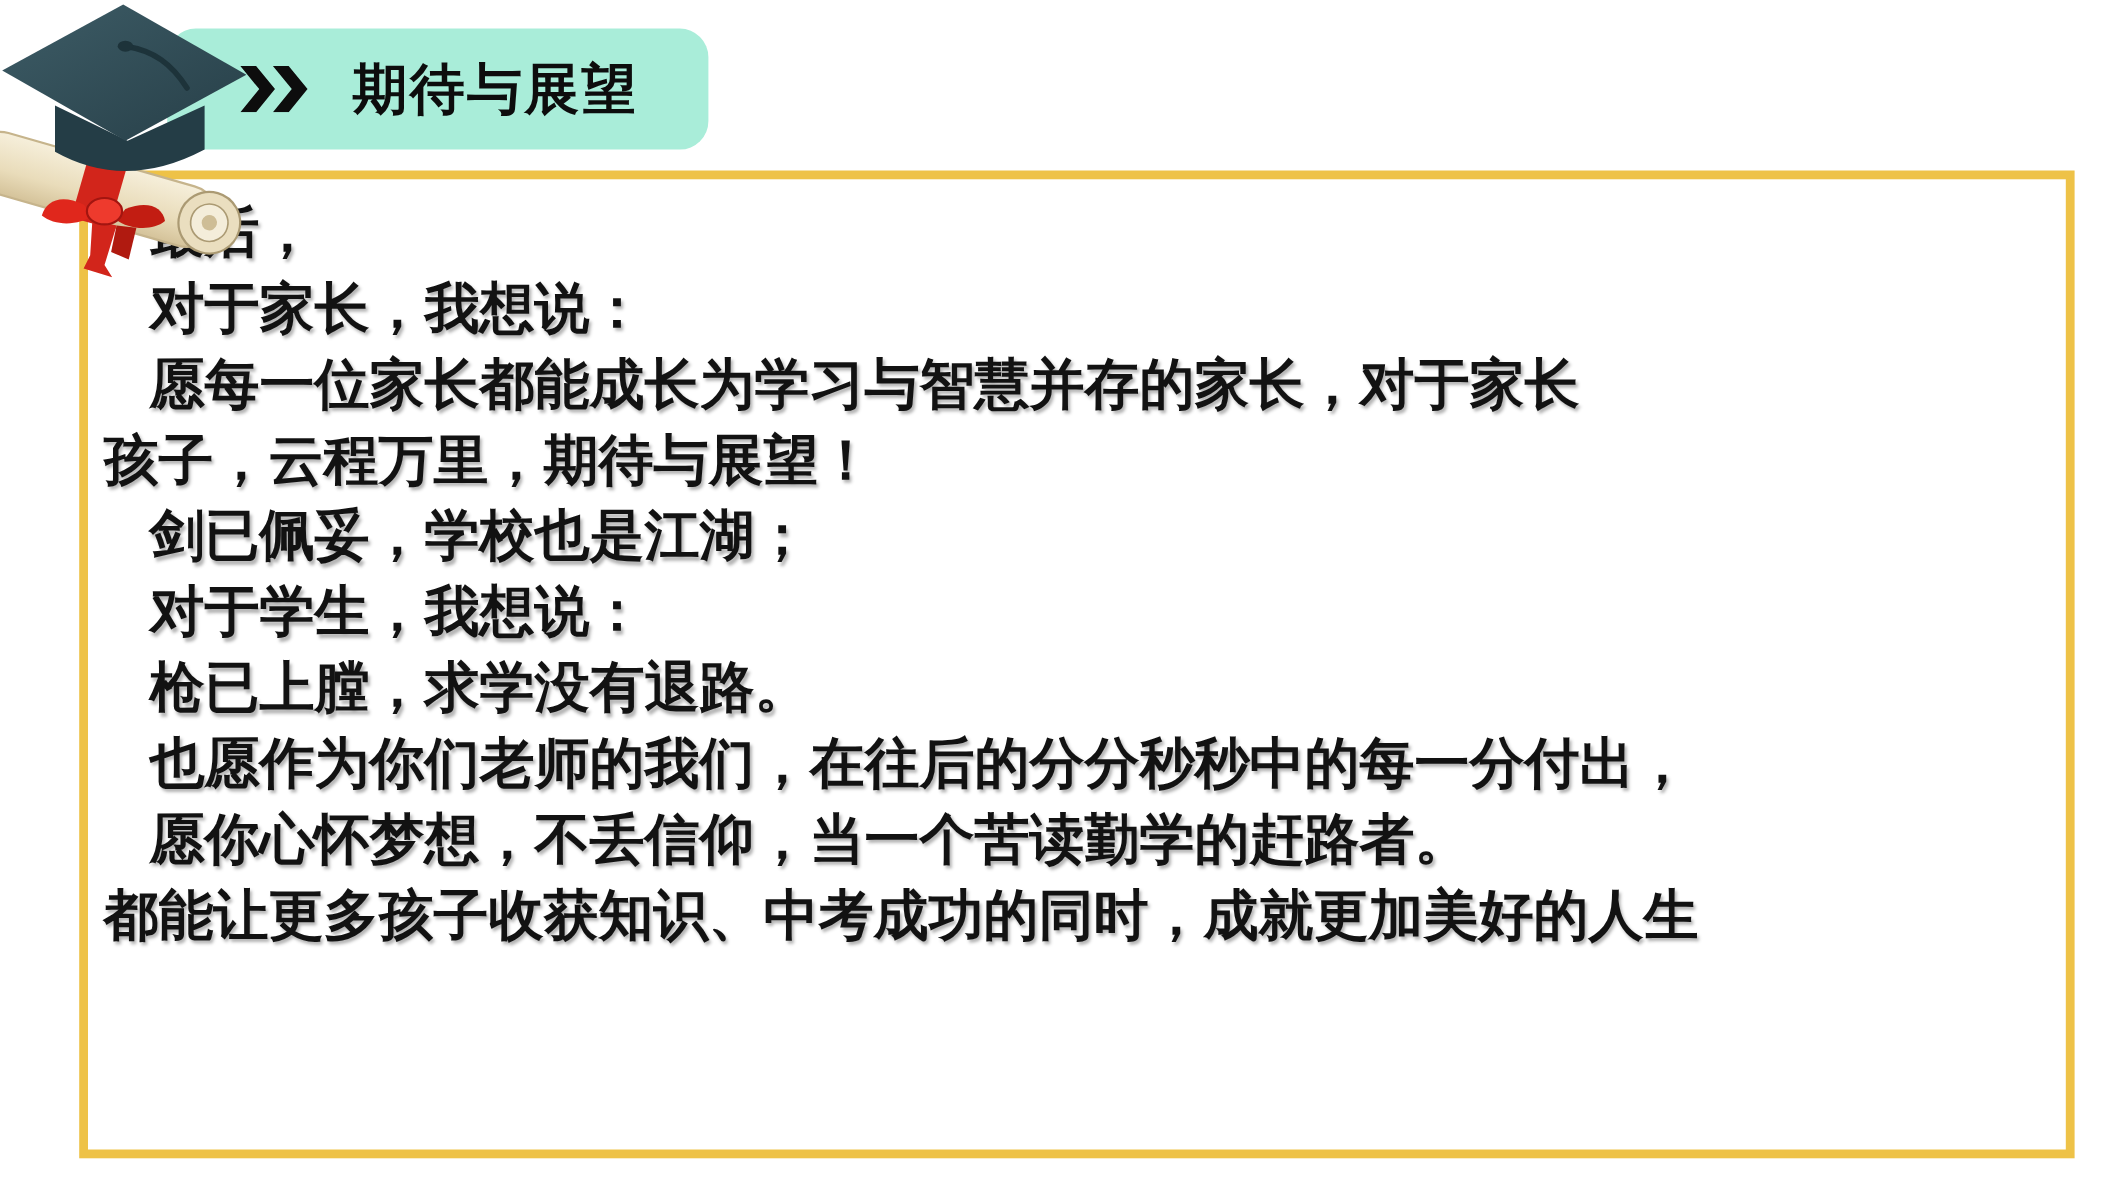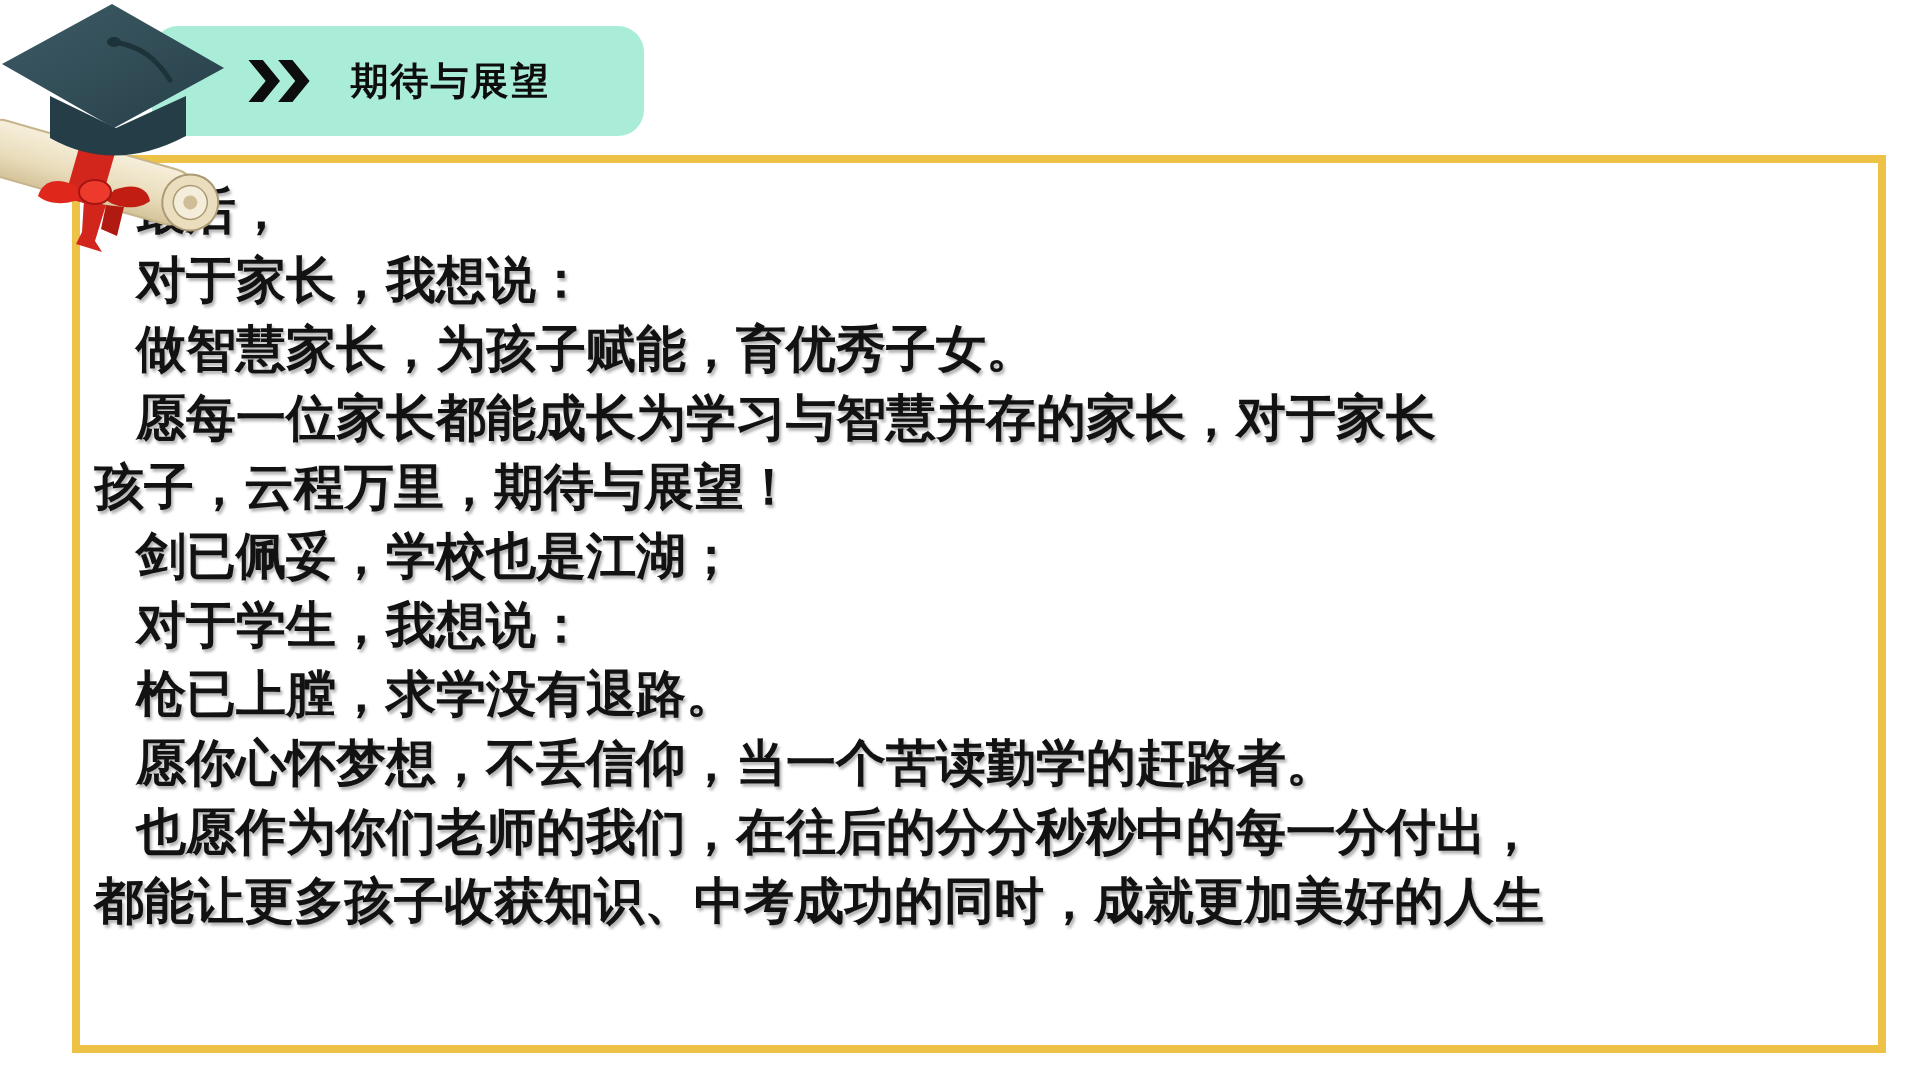--- a/index.html
+++ b/index.html
@@ -32,21 +32,21 @@
     z-index: 2;
   }
   .chevron-icon {
     width: 68px;
     height: 42px;
     flex: 0 0 auto;
   }
   .badge-title {
     font-family: "Liberation Sans", sans-serif;
     font-weight: 900;
-    font-size: 38px;
+    font-size: 50px;
     color: #0d0d0d;
     letter-spacing: 2px;
     white-space: nowrap;
     margin-left: 15px;
   }
 
   
   .grad-cap {
     position: absolute;
     left: -12px;
@@ -135,25 +135,24 @@
       <polygon points="2,0 17,0 35,22 17,44 2,44 20,22" fill="#0d0d0d"></polygon>
       <polygon points="33,0 48,0 66,22 48,44 33,44 51,22" fill="#0d0d0d"></polygon>
     </svg>
     <span class="badge-title">期待与展望</span>
   </div>
 
   <div class="content-box">
     <div class="content-lines">
         <div class="text-line indent">最后，</div>
         <div class="text-line indent">对于家长，我想说：</div>
-        <div class="text-line indent">做智慧家长，为孩子赋能，育优秀子女。</div>
         <div class="text-line indent">愿每一位家长都能成长为学习与智慧并存的家长，对于家长</div>
         <div class="text-line">孩子，云程万里，期待与展望！</div>
         <div class="text-line indent">剑已佩妥，学校也是江湖；</div>
         <div class="text-line indent">对于学生，我想说：</div>
         <div class="text-line indent">枪已上膛，求学没有退路。</div>
+        <div class="text-line indent">也愿作为你们老师的我们，在往后的分分秒秒中的每一分付出，</div>
         <div class="text-line indent">愿你心怀梦想，不丢信仰，当一个苦读勤学的赶路者。</div>
-        <div class="text-line indent">也愿作为你们老师的我们，在往后的分分秒秒中的每一分付出，</div>
         <div class="text-line">都能让更多孩子收获知识、中考成功的同时，成就更加美好的人生</div>
       </div>
   </div>
 
 </div>
 
 </body></html>

